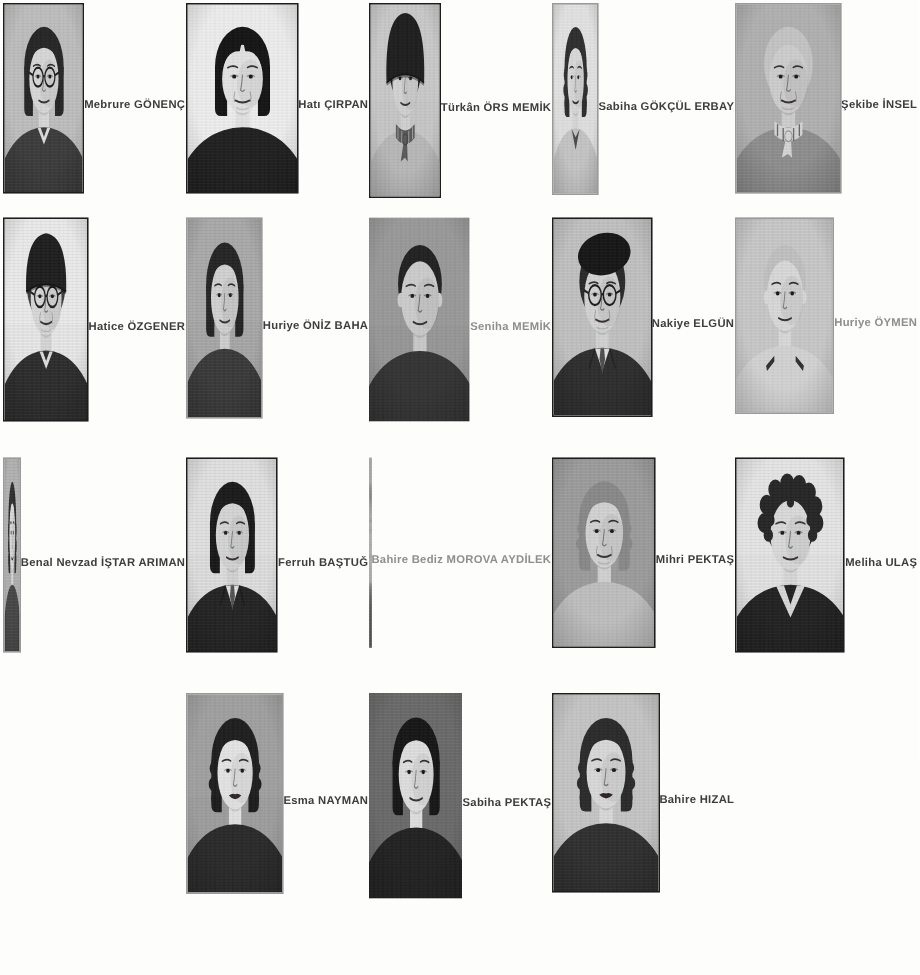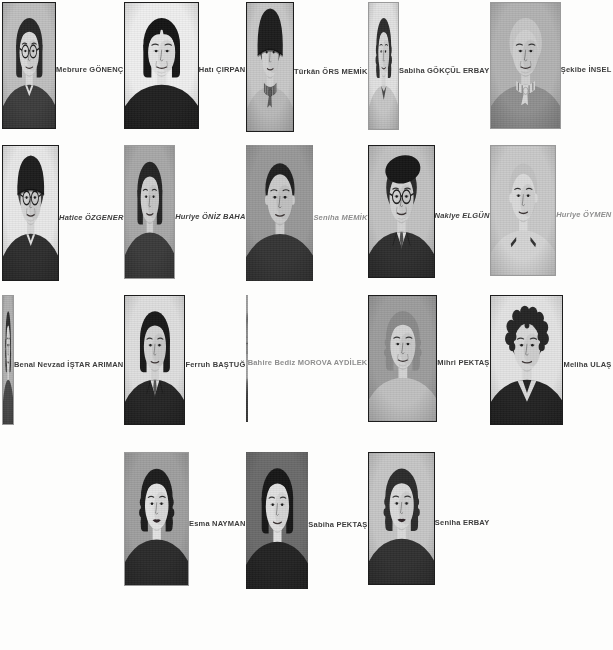--- a/index.html
+++ b/index.html
@@ -2,22 +2,22 @@
 <html><head>
 <meta charset="utf-8">
 <style>
   html,body{margin:0;padding:0;background:#ffffff;}
   .page{
     width:613px;height:650px;box-sizing:border-box;
     background:#fdfdfc;padding-top:2px;overflow:hidden;
     font-family:"Liberation Sans",sans-serif;
   }
   .row{display:flex;justify-content:center;align-items:flex-start;}
-  .row-2{margin-top:13px;font-style:italic;}
-  .row-3{margin-top:14px;}
+  .row-2{margin-top:13px;}
+  .row-3{margin-top:24px;}
   .row-4{margin-top:27px;}
   .cell{width:122px;margin:0;display:flex;flex-direction:row;align-items:center;}
   .photo{
     position:relative;overflow:hidden;background:#cccccc;box-sizing:border-box;
   }
   .photo svg{display:block;}
   .photo::after{
     content:"";position:absolute;inset:0;pointer-events:none;
     background-image:
       repeating-linear-gradient(0deg, rgba(0,0,0,0.035) 0 1px, rgba(255,255,255,0.025) 1px 2px),
@@ -674,17 +674,17 @@
             <path d="M36.5,42.5 Q41,40.5 45.5,42.3 M54.5,42.3 Q59,40.5 63.5,42.5" stroke="#2f2f2f" stroke-width="1.1" fill="none" stroke-linecap="round"></path>
             <ellipse cx="42.5" cy="48.5" rx="1.9" ry="1.25" fill="#1a1a1a"></ellipse>
             <ellipse cx="57.5" cy="48.5" rx="1.9" ry="1.25" fill="#1a1a1a"></ellipse>
             <path d="M38.8,48.4 Q42.5,46.6 46.2,48.4 M53.8,48.4 Q57.5,46.6 61.2,48.4" stroke="rgba(0,0,0,0.4)" stroke-width="0.8" fill="none"></path>
             <path d="M50,47.5 Q49.2,54.5 48.2,57.5 Q50,59.2 51.8,57.5" stroke="rgba(30,30,30,0.5)" stroke-width="0.9" fill="none" stroke-linecap="round"></path>
             <path d="M43.5,64.3 Q47,62.5 50,63.5 Q53,62.5 56.5,64.3 Q50,69 43.5,64.3 Z" fill="#2e2327"></path>
             <path d="M30.5,47 Q29.5,20 50,19.5 Q70.5,20 69.5,47 Q68,30 50,29 Q32,30 30.5,47 Z" fill="#2b2b2b"></path>
             <rect width="100" height="126" fill="url(#vg17)"></rect>
           </svg>
         </div>
-      <figcaption class="caption">Seniha ERBAY</figcaption>
+      <figcaption class="caption">Bahire HIZAL</figcaption>
     </figure>
   </div>
 
 </div>
 
 </body></html>

